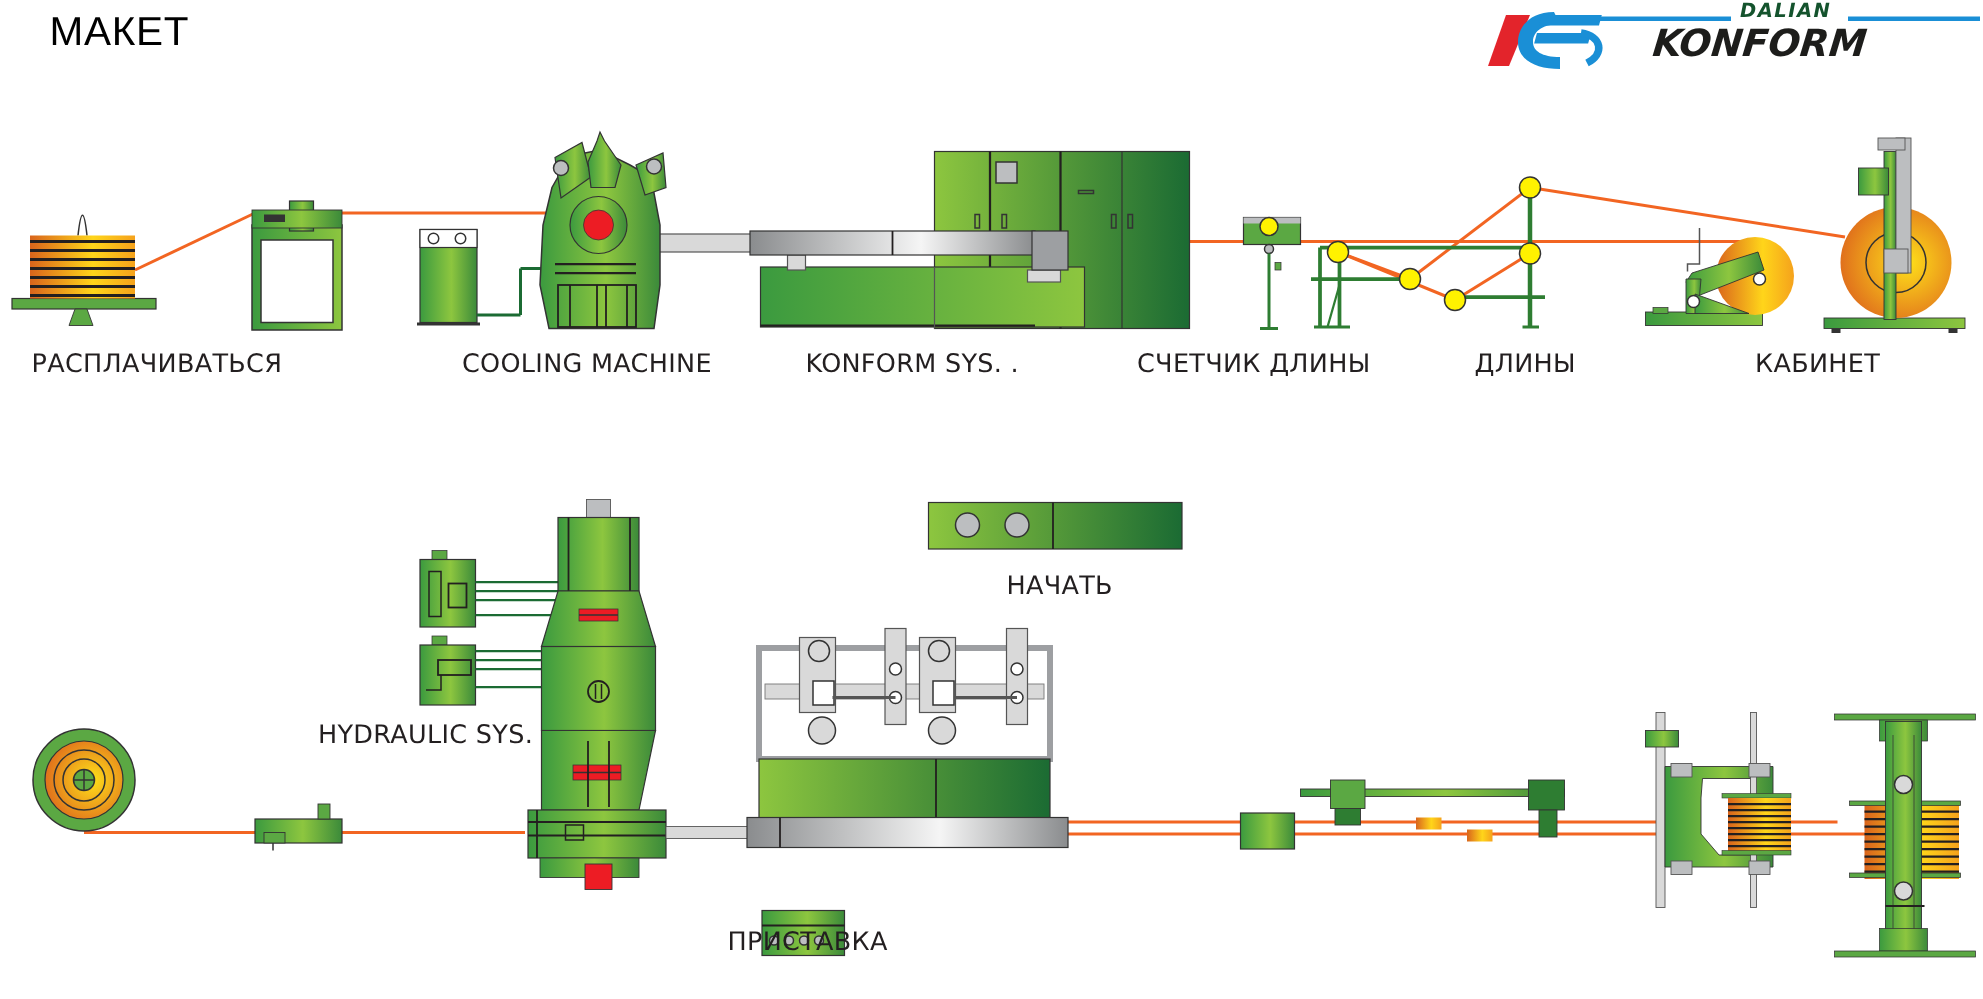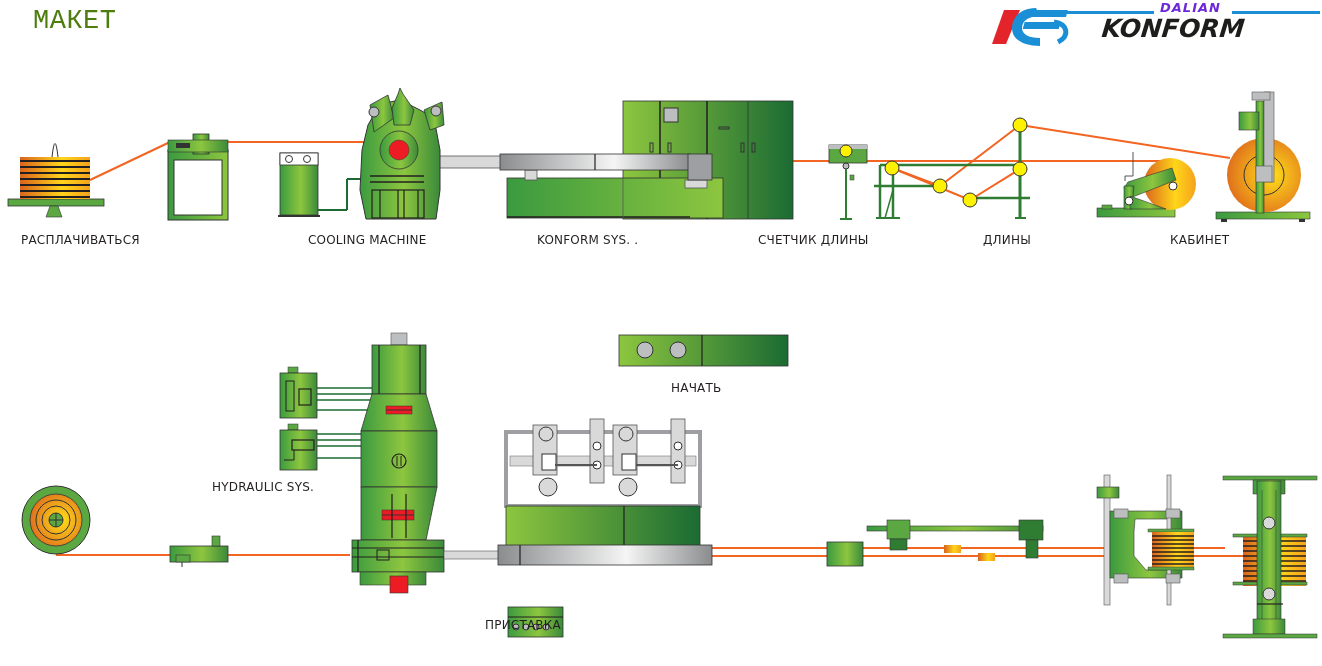--- a/index.html
+++ b/index.html
@@ -1,21 +1,21 @@
 <!DOCTYPE html>
 <html><head>
 <meta charset="utf-8">
 <style>
   html, body { margin: 0; padding: 0; background: #ffffff; }
   body { width: 1322px; height: 666px; position: relative; overflow: hidden; font-family: "DejaVu Sans", sans-serif; }
   #stage { position: absolute; left: 0; top: 0; width: 1322px; height: 666px; }
-  .title { position: absolute; left: 33px; top: 6px; font-family: Liberation Mono, monospace; font-size: 27px; color: #4d7c0f; letter-spacing: 0.5px; }
-  .lbl { position: absolute; font-family: "DejaVu Sans", sans-serif; font-size: 12px; color: #231f20; white-space: nowrap; letter-spacing: 0.2px; }
+  .title { position: absolute; left: 33px; top: 6px; font-family: Liberation Sans, sans-serif; font-size: 27px; color: #000000; letter-spacing: 0.5px; }
+  .lbl { position: absolute; font-family: "DejaVu Sans", sans-serif; font-size: 17px; color: #231f20; white-space: nowrap; letter-spacing: 0.2px; }
   .logo { position: absolute; left: 990px; top: 2px; width: 330px; height: 46px; }
-  .logo-dalian { position: absolute; left: 170px; top: -2px; font-family: "DejaVu Sans", sans-serif; font-style: italic; font-weight: bold; font-size: 13px; color: #6d28d9; letter-spacing: 1px; }
+  .logo-dalian { position: absolute; left: 170px; top: -2px; font-family: "DejaVu Sans", sans-serif; font-style: italic; font-weight: bold; font-size: 13px; color: #14532d; letter-spacing: 1px; }
   .logo-konform { position: absolute; left: 112px; top: 12px; font-family: "DejaVu Sans", sans-serif; font-style: italic; font-weight: bold; font-size: 25px; color: #1d1d1b; letter-spacing: 0px; transform: skewX(-6deg); }
 </style>
 </head>
 <body>
 
 <div class="title">МАКЕТ</div>
 
 <div class="logo">
   <svg width="120" height="46" style="position:absolute;left:0;top:0">
     <polygon points="14,8 30,8 16,42 2,42" fill="#e3242b"></polygon>

